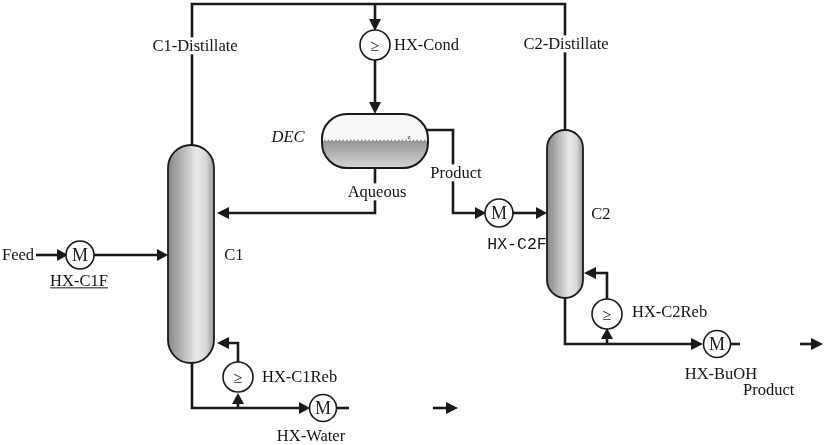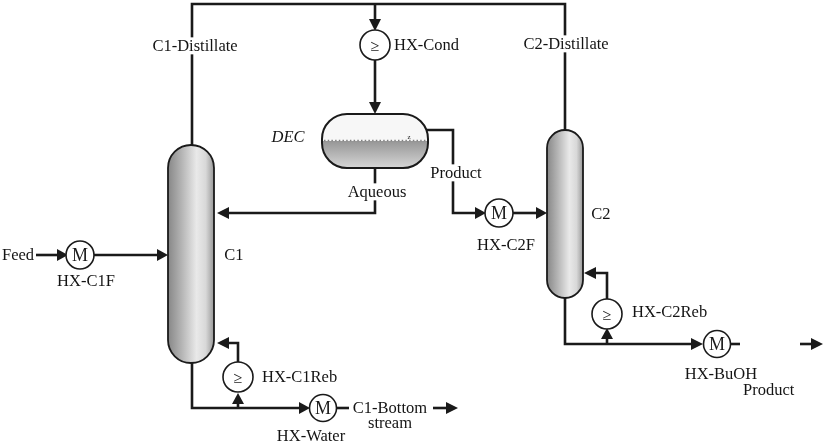--- a/index.html
+++ b/index.html
@@ -124,27 +124,23 @@
     </g>
   </svg>
 
   <div class="lbl bg" style="left:195px;top:46px;">C1-Distillate</div>
   <div class="lbl bg" style="left:566px;top:44px;">C2-Distillate</div>
   <div class="lbl lbl-left" style="left:394px;top:45px;">HX-Cond</div>
   <div class="lbl" style="left:288px;top:137px;font-style:italic;">DEC</div>
   <div class="lbl bg" style="left:456px;top:173px;">Product</div>
   <div class="lbl bg" style="left:377px;top:192px;font-family:Liberation Serif, serif;">Aqueous</div>
   <div class="lbl lbl-left" style="left:2px;top:255px;">Feed</div>
-  <div class="lbl" style="left:86px;top:281px;">HX-C1F</div>
+  <div class="lbl" style="left:79px;top:281px;text-decoration:underline;">HX-C1F</div>
   <div class="lbl" style="left:234px;top:255px;">C1</div>
   <div class="lbl" style="left:601px;top:214px;">C2</div>
-  <div class="lbl" style="left:506px;top:245px;">HX-C2F</div>
+  <div class="lbl" style="left:517px;top:245px;font-family:Liberation Mono, monospace;">HX-C2F</div>
   <div class="lbl lbl-left" style="left:262px;top:377px;text-align:right;">HX-C1Reb</div>
   <div class="lbl" style="left:311px;top:436px;text-align:right;">HX-Water</div>
-  <div class="lbl two-line" style="left:390px;top:415px;">
-    <span>C1-Bottom</span>
-    <span>stream</span>
-  </div>
   <div class="lbl lbl-left" style="left:632px;top:312px;text-align:center;">HX-C2Reb</div>
   <div class="lbl" style="left:721px;top:374px;">HX-BuOH</div>
   <div class="lbl lbl-left" style="left:743px;top:344px;margin-top:46px;">Product</div>
 
 </div>
 
 </body></html>

